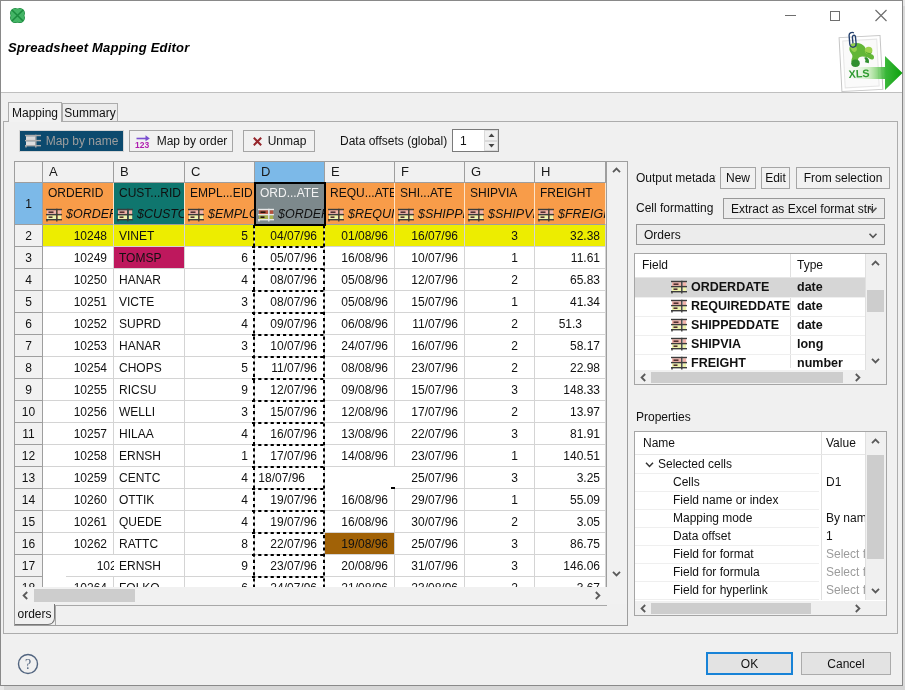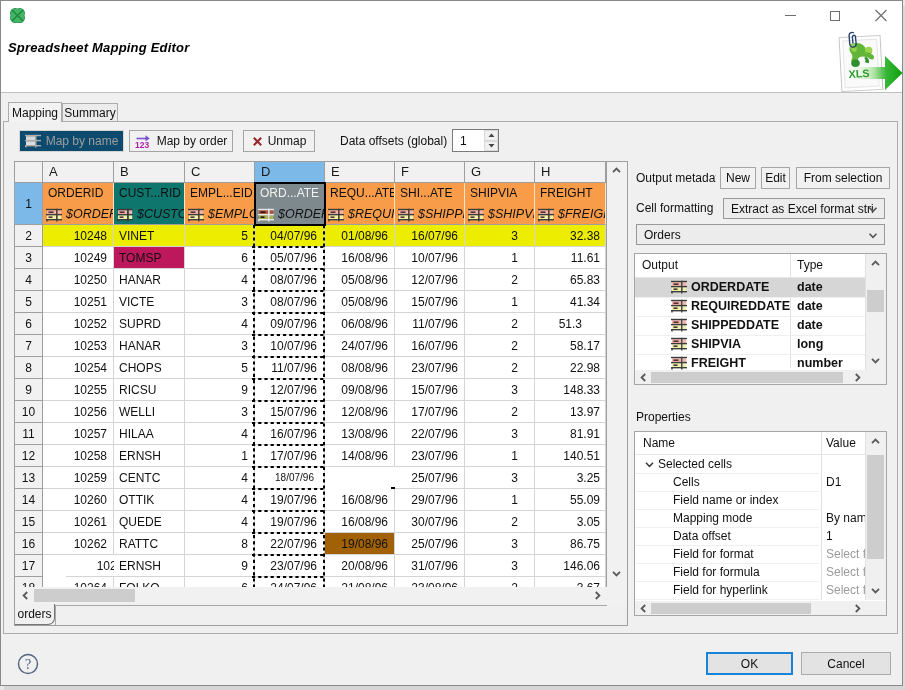--- a/index.html
+++ b/index.html
@@ -422,21 +422,21 @@
 <div style="left:114px;top:445px;width:71px;height:22px;background:#FFFFFF;border-right:1px solid #D4D4D4;border-bottom:1px solid #D4D4D4;font-size:12px;display:flex;align-items:center;padding-left:5px;justify-content:flex-start;overflow:hidden;">ERNSH</div>
 <div style="left:185px;top:445px;width:70px;height:22px;background:#FFFFFF;border-right:1px solid #D4D4D4;border-bottom:1px solid #D4D4D4;font-size:12px;display:flex;align-items:center;padding-right:6px;justify-content:flex-end;overflow:hidden;">1</div>
 <div style="left:255px;top:445px;width:70px;height:22px;background:#FFFFFF;border-right:1px solid #D4D4D4;border-bottom:1px solid #D4D4D4;font-size:12px;display:flex;align-items:center;padding-right:7px;justify-content:flex-end;overflow:hidden;">17/07/96</div>
 <div style="left:325px;top:445px;width:70px;height:22px;background:#FFFFFF;border-right:1px solid #D4D4D4;border-bottom:1px solid #D4D4D4;font-size:12px;display:flex;align-items:center;padding-right:6px;justify-content:flex-end;overflow:hidden;">14/08/96</div>
 <div style="left:395px;top:445px;width:70px;height:22px;background:#FFFFFF;border-right:1px solid #D4D4D4;border-bottom:1px solid #D4D4D4;font-size:12px;display:flex;align-items:center;padding-right:6px;justify-content:flex-end;overflow:hidden;">23/07/96</div>
 <div style="left:465px;top:445px;width:70px;height:22px;background:#FFFFFF;border-right:1px solid #D4D4D4;border-bottom:1px solid #D4D4D4;font-size:12px;display:flex;align-items:center;padding-right:16px;justify-content:flex-end;overflow:hidden;">1</div>
 <div style="left:535px;top:445px;width:71px;height:22px;background:#FFFFFF;border-right:1px solid #D4D4D4;border-bottom:1px solid #D4D4D4;font-size:12px;display:flex;align-items:center;padding-right:5px;justify-content:flex-end;overflow:hidden;">140.51</div>
 <div style="left:43px;top:467px;width:71px;height:22px;background:#FFFFFF;border-right:1px solid #D4D4D4;border-bottom:1px solid #D4D4D4;font-size:12px;display:flex;align-items:center;padding-right:6px;justify-content:flex-end;overflow:hidden;">10259</div>
 <div style="left:114px;top:467px;width:71px;height:22px;background:#FFFFFF;border-right:1px solid #D4D4D4;border-bottom:1px solid #D4D4D4;font-size:12px;display:flex;align-items:center;padding-left:5px;justify-content:flex-start;overflow:hidden;">CENTC</div>
 <div style="left:185px;top:467px;width:70px;height:22px;background:#FFFFFF;border-right:1px solid #D4D4D4;border-bottom:1px solid #D4D4D4;font-size:12px;display:flex;align-items:center;padding-right:6px;justify-content:flex-end;overflow:hidden;">4</div>
-<div style="left:255px;top:467px;width:70px;height:22px;background:#FFFFFF;border-right:1px solid #D4D4D4;border-bottom:1px solid #D4D4D4;font-size:10px;display:flex;align-items:center;padding-right:10px;justify-content:flex-end;overflow:hidden;">18/07/96</div>
+<div style="left:255px;top:467px;width:70px;height:22px;background:#FFFFFF;border-right:1px solid #D4D4D4;border-bottom:1px solid #D4D4D4;font-size:12px;display:flex;align-items:center;padding-right:19px;justify-content:flex-end;overflow:hidden;">18/07/96</div>
 <div style="left:325px;top:467px;width:70px;height:22px;background:#FFFFFF;border-right:4px solid #000000;border-bottom:1px solid #D4D4D4;font-size:12px;display:flex;align-items:center;padding-right:6px;justify-content:flex-end;overflow:hidden;margin-top:20px;">15/08/96</div>
 <div style="left:395px;top:467px;width:70px;height:22px;background:#FFFFFF;border-right:1px solid #D4D4D4;border-bottom:1px solid #D4D4D4;font-size:12px;display:flex;align-items:center;padding-right:6px;justify-content:flex-end;overflow:hidden;">25/07/96</div>
 <div style="left:465px;top:467px;width:70px;height:22px;background:#FFFFFF;border-right:1px solid #D4D4D4;border-bottom:1px solid #D4D4D4;font-size:12px;display:flex;align-items:center;padding-right:16px;justify-content:flex-end;overflow:hidden;">3</div>
 <div style="left:535px;top:467px;width:71px;height:22px;background:#FFFFFF;border-right:1px solid #D4D4D4;border-bottom:1px solid #D4D4D4;font-size:12px;display:flex;align-items:center;padding-right:5px;justify-content:flex-end;overflow:hidden;">3.25</div>
 <div style="left:43px;top:489px;width:71px;height:22px;background:#FFFFFF;border-right:1px solid #D4D4D4;border-bottom:1px solid #D4D4D4;font-size:12px;display:flex;align-items:center;padding-right:6px;justify-content:flex-end;overflow:hidden;">10260</div>
 <div style="left:114px;top:489px;width:71px;height:22px;background:#FFFFFF;border-right:1px solid #D4D4D4;border-bottom:1px solid #D4D4D4;font-size:12px;display:flex;align-items:center;padding-left:5px;justify-content:flex-start;overflow:hidden;">OTTIK</div>
 <div style="left:185px;top:489px;width:70px;height:22px;background:#FFFFFF;border-right:1px solid #D4D4D4;border-bottom:1px solid #D4D4D4;font-size:12px;display:flex;align-items:center;padding-right:6px;justify-content:flex-end;overflow:hidden;">4</div>
 <div style="left:255px;top:489px;width:70px;height:22px;background:#FFFFFF;border-right:1px solid #D4D4D4;border-bottom:1px solid #D4D4D4;font-size:12px;display:flex;align-items:center;padding-right:7px;justify-content:flex-end;overflow:hidden;">19/07/96</div>
 <div style="left:325px;top:489px;width:70px;height:22px;background:#FFFFFF;border-right:1px solid #D4D4D4;border-bottom:1px solid #D4D4D4;font-size:12px;display:flex;align-items:center;padding-right:6px;justify-content:flex-end;overflow:hidden;">16/08/96</div>
 <div style="left:395px;top:489px;width:70px;height:22px;background:#FFFFFF;border-right:1px solid #D4D4D4;border-bottom:1px solid #D4D4D4;font-size:12px;display:flex;align-items:center;padding-right:6px;justify-content:flex-end;overflow:hidden;">29/07/96</div>
@@ -553,21 +553,21 @@
   </div>
 <div style="left:636px;top:224px;width:249px;height:21px;background:#ECECEC;border:1px solid #999;">
     <div style="left:7px;top:3px;font-size:12px;white-space:nowrap;width:229px;overflow:hidden;">Orders</div>
     <div style="right:6px;top:6px;width:10px;height:9px;">
       <svg width="10" height="9" viewBox="0 0 9 9" style="display:block">
         <path d="M1 2.8 L4.5 6.4 L8 2.8" stroke="#555" stroke-width="1.6" fill="none"></path>
       </svg>
     </div>
   </div>
 <div style="left:634px;top:253px;width:253px;height:132px;background:#FFF;border:1px solid #A5A5A5;"></div>
-<div style="left:642px;top:258px;width:60px;height:15px;font-size:12px;">Output</div>
+<div style="left:642px;top:258px;width:60px;height:15px;font-size:12px;">Field</div>
 <div style="left:797px;top:258px;width:60px;height:15px;font-size:12px;">Type</div>
 <div style="left:790px;top:254px;width:1px;height:114px;background:#E0E0E0;"></div>
 <div style="left:635px;top:277px;width:251px;height:1px;background:#E6E6E6;"></div>
 <div style="left:635px;top:278px;width:230px;height:19px;background:#D6D6D6;"></div>
 <div style="left:671px;top:280px;width:16px;height:14px;">
     <svg width="16" height="14" viewBox="0 0 16 14" style="display:block">
 <rect x="1" y="2.2" width="9.2" height="3.8" fill="#F2B4AB"></rect>
 <rect x="11.8" y="2.2" width="3.4" height="3.8" fill="#F2B4AB"></rect>
 <rect x="1" y="7.2" width="9.2" height="3.8" fill="#EDF2AB"></rect>
 <rect x="11.8" y="7.2" width="3.4" height="3.8" fill="#EDF2AB"></rect>

